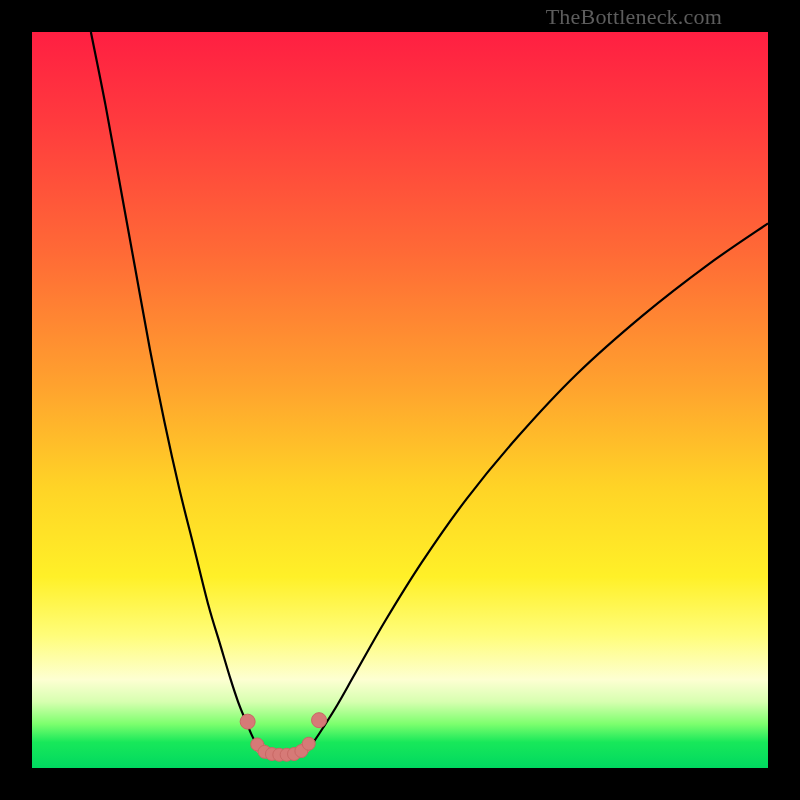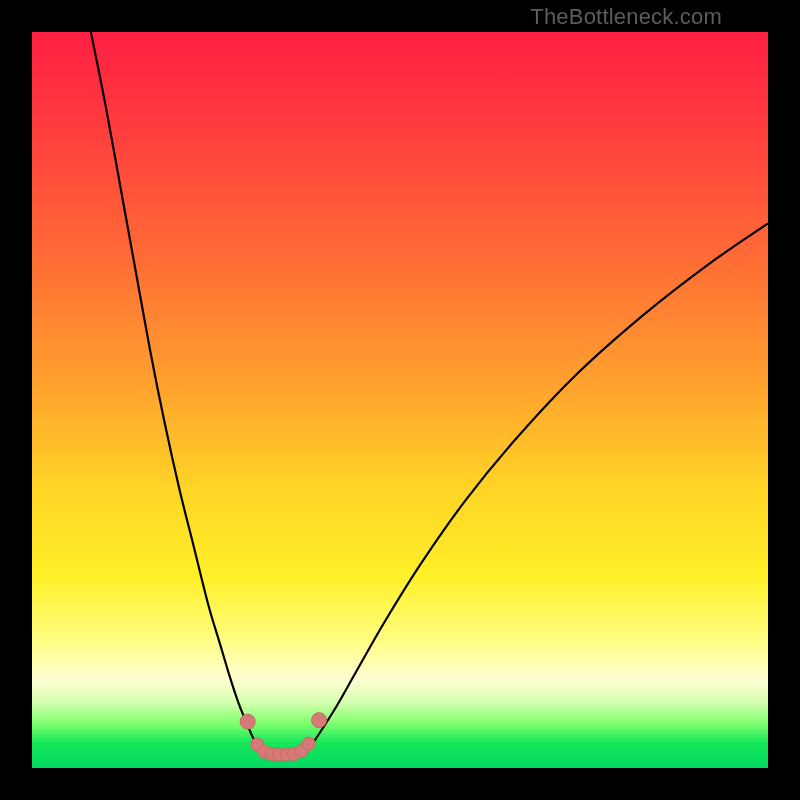--- a/index.html
+++ b/index.html
@@ -9,20 +9,21 @@
     height: 800px;
     background: #000;
     overflow: hidden;
     font-family: Arial, Helvetica, sans-serif;
   }
   .frame {
     position: relative;
     width: 732px;
     height: 800px;
     background: #000;
+    font-family: Liberation Serif, serif;
   }
   .plot-area {
     position: absolute;
     left: 32px;
     top: 32px;
     width: 736px;
     height: 736px;
     
     background: linear-gradient(
       to bottom,

